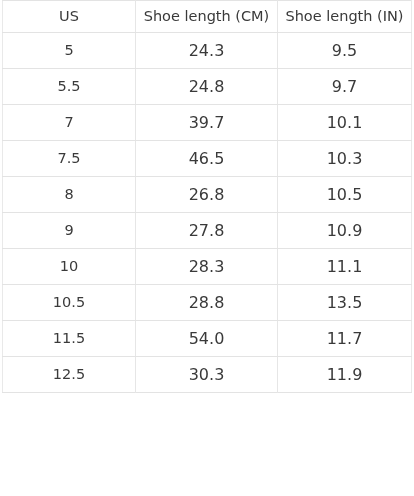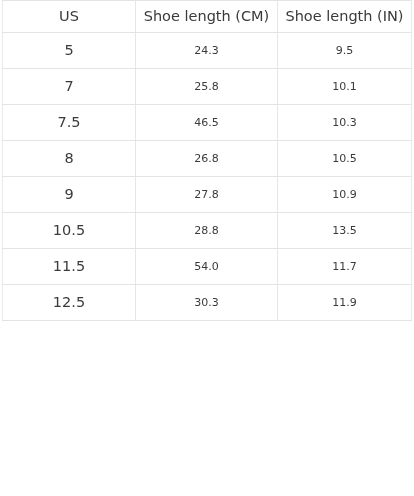--- a/index.html
+++ b/index.html
@@ -55,21 +55,21 @@
   }
   table.size-chart thead th {
     height: 31px;
     line-height: 31px;
     font-size: 14.5px;
     color: #3a3a3a;
   }
   table.size-chart tbody td {
     height: 35px;
     line-height: 35px;
-    font-size: 11px;
+    font-size: 16px;
   }
   table.size-chart tbody td.us-col {
     font-size: 14.5px;
   }
 </style>
 </head>
 <body>
 
 <div class="table-wrap">
   <table class="size-chart">
@@ -85,38 +85,48 @@
         <th>Shoe length (IN)</th>
       </tr>
     </thead>
     <tbody>
       <tr>
         <td class="us-col">5</td>
         <td>24.3</td>
         <td>9.5</td>
       </tr>
       <tr>
+        <td class="us-col">5.5</td>
+        <td>24.8</td>
+        <td>9.7</td>
+      </tr>
+      <tr>
         <td class="us-col">7</td>
-        <td>25.8</td>
+        <td>39.7</td>
         <td>10.1</td>
       </tr>
       <tr>
         <td class="us-col">7.5</td>
         <td>46.5</td>
         <td>10.3</td>
       </tr>
       <tr>
         <td class="us-col">8</td>
         <td>26.8</td>
         <td>10.5</td>
       </tr>
       <tr>
         <td class="us-col">9</td>
         <td>27.8</td>
         <td>10.9</td>
+      </tr>
+      <tr>
+        <td class="us-col">10</td>
+        <td>28.3</td>
+        <td>11.1</td>
       </tr>
       <tr>
         <td class="us-col">10.5</td>
         <td>28.8</td>
         <td>13.5</td>
       </tr>
       <tr>
         <td class="us-col">11.5</td>
         <td>54.0</td>
         <td>11.7</td>

